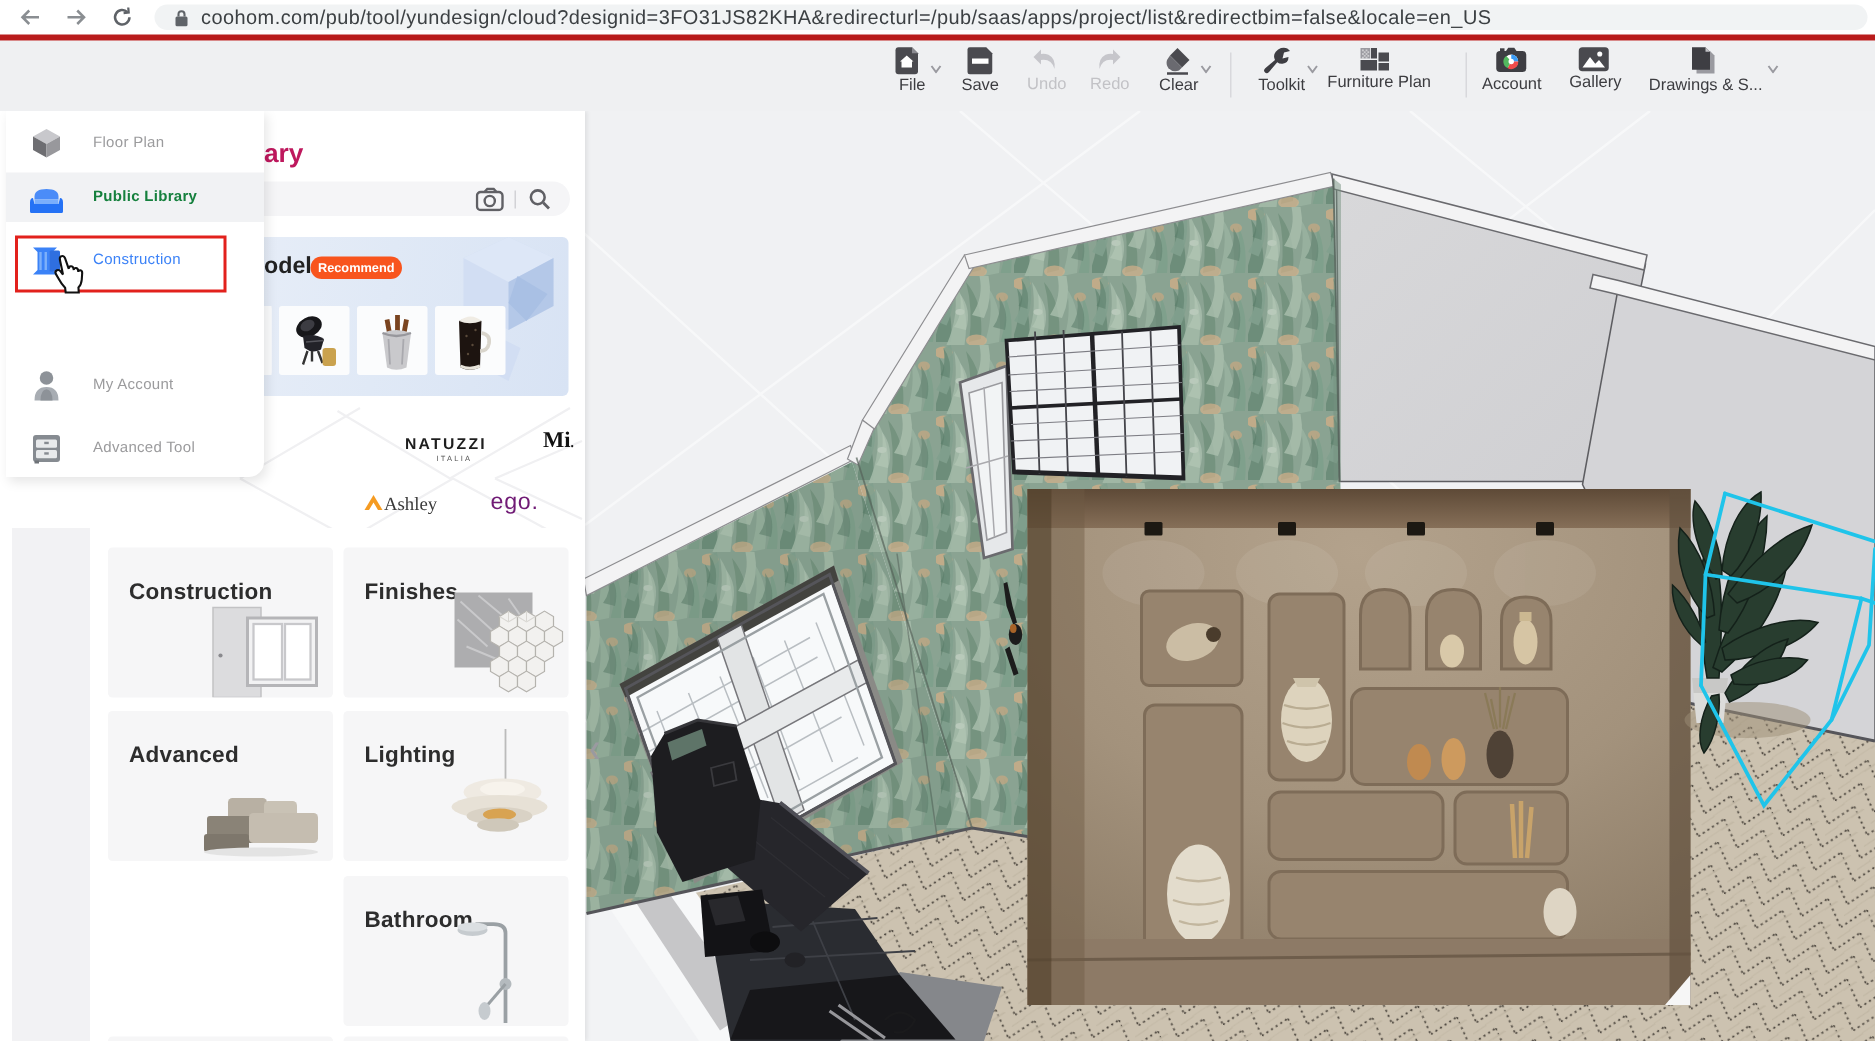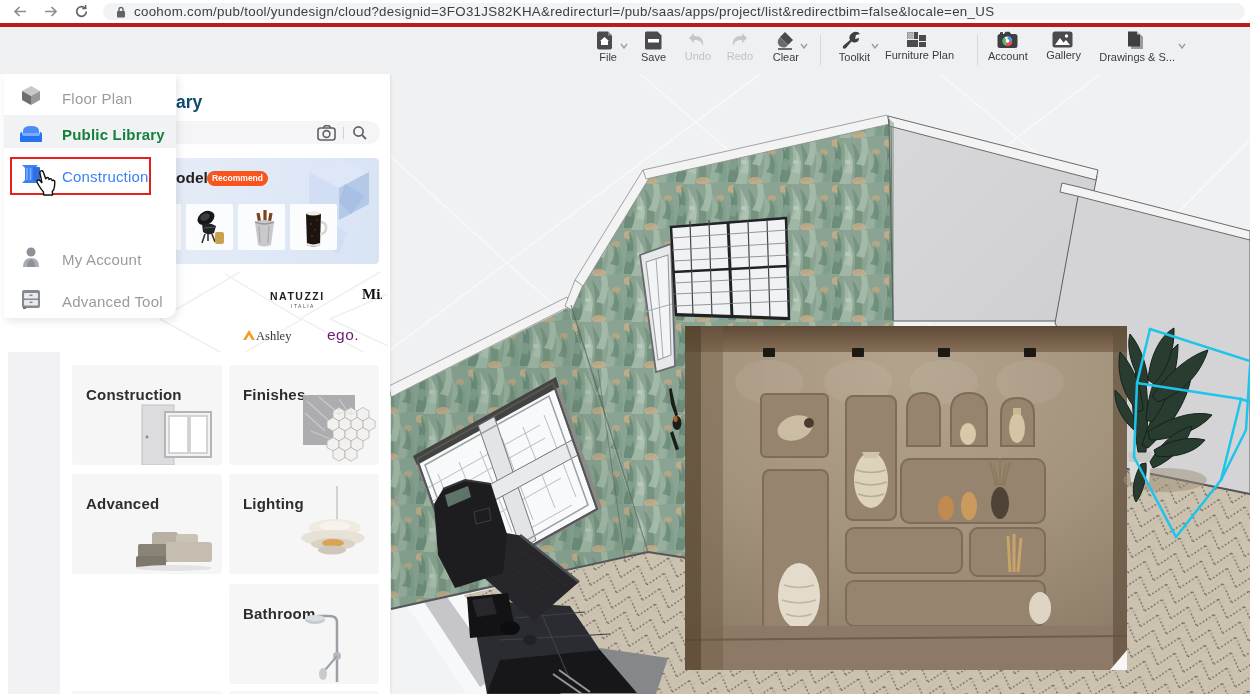--- a/index.html
+++ b/index.html
@@ -11,21 +11,21 @@
   #toolbar{position:absolute;left:0;top:24px;width:1250px;height:50px;background:#eff0f2;z-index:30;}
   .tbi{position:absolute;top:7px;text-align:right;}
   .tbi .lab{font-size:11px;color:#3c3c40;margin-top:1px;white-space:nowrap;}
   .tbi.dis .lab{color:#c2c2c6;}
   .tsep{position:absolute;top:11px;width:1px;height:30px;background:#d8d8dc;}
   #panel{position:absolute;left:0;top:74px;width:390px;height:620px;background:#fff;z-index:10;
          box-shadow:1px 0 3px rgba(0,0,0,0.08);}
   #menu{position:absolute;left:4px;top:74px;width:172px;height:244px;background:#fff;z-index:20;
         border-radius:0 0 10px 0;box-shadow:2px 3px 8px rgba(0,0,0,0.10);}
   .mrow{position:absolute;left:0;width:172px;height:34px;}
-  .mtext{position:absolute;left:58px;top:8px;font-size:15px;color:#9b9b9d;letter-spacing:0.2px;}
+  .mtext{position:absolute;left:58px;top:8px;font-size:10px;color:#9b9b9d;letter-spacing:0.2px;}
   .card{position:absolute;width:150px;height:100px;background:#f6f6f7;border-radius:3px;overflow:hidden;}
   .card .ct{position:absolute;left:14px;top:21px;font-size:15px;font-weight:bold;color:#2d2d2d;letter-spacing:0.2px;}
 </style>
 </head>
 <body>
 <svg class="abs" style="left:0;top:0;z-index:0" width="1250" height="694" viewBox="0 0 1250 694">
 <defs>
   <pattern id="wp" width="52" height="46" patternUnits="userSpaceOnUse">
     <rect width="52" height="46" fill="#8aa392"></rect>
     <path d="M-2,44 Q6,26 2,8 Q12,22 10,44 Z" fill="#6d8d7a"></path>
@@ -237,21 +237,21 @@
     <path d="M1150,329 L1250,361"></path>
     <path d="M1137,383 L1241,399"></path>
     <path d="M1134,457 L1176,537 L1221,480 L1241,399"></path>
     <path d="M1241,399 L1250,402"></path>
     <path d="M1250,366 L1246,430 L1221,480"></path>
   </g>
 </g>
 </svg>
 <div id="panel">
   <div class="abs" style="left:8px;top:244px;width:52px;height:376px;background:#f2f2f4"></div>
-  <div class="abs" style="left:176px;top:18px;font-size:17.5px;font-weight:bold;color:#0c4a6e">ary</div>
+  <div class="abs" style="left:176px;top:18px;font-size:17.5px;font-weight:bold;color:#be185d">ary</div>
 
   <div class="abs" style="left:64px;top:47px;width:316px;height:23px;border-radius:12px;background:#f5f5f7"></div>
   <svg class="abs" style="left:317px;top:51px" width="20" height="16" viewBox="0 0 20 16">
     <rect x="1" y="3" width="17" height="12" rx="2.5" fill="none" stroke="#606065" stroke-width="1.6"></rect>
     <path d="M6,3 L8,0.8 L12,0.8 L14,3" fill="none" stroke="#606065" stroke-width="1.6"></path>
     <circle cx="9.5" cy="9" r="3.4" fill="none" stroke="#606065" stroke-width="1.6"></circle>
   </svg>
   <div class="abs" style="left:343px;top:53px;width:1px;height:12px;background:#d2d2d6"></div>
   <svg class="abs" style="left:352px;top:51px" width="16" height="16" viewBox="0 0 16 16">
     <circle cx="6.5" cy="6.5" r="4.6" fill="none" stroke="#606065" stroke-width="1.7"></circle>

